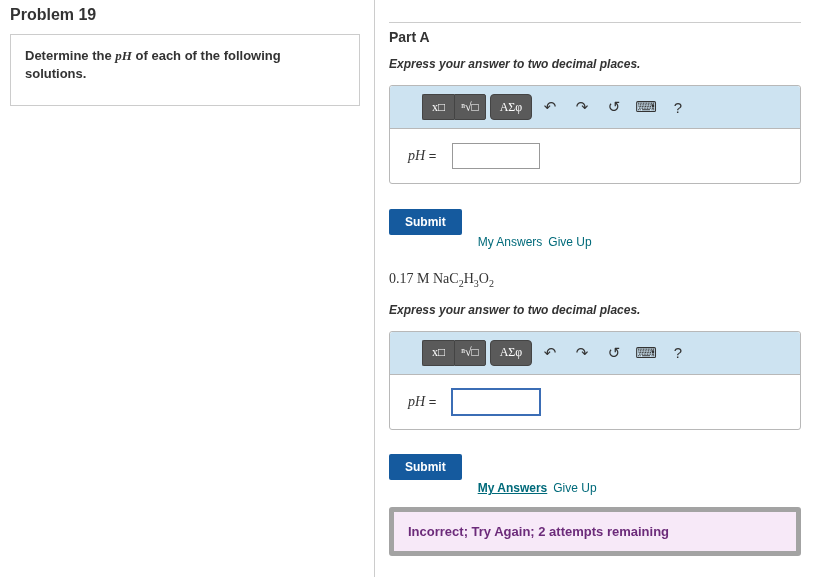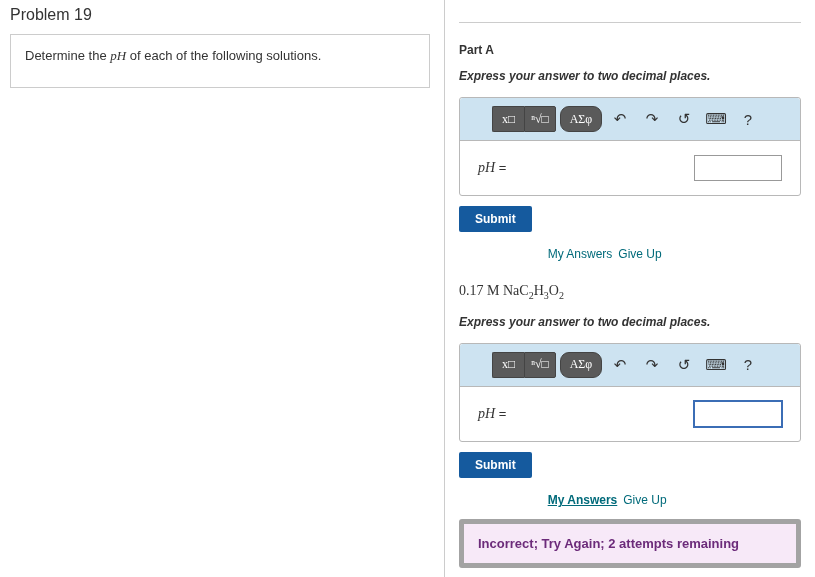--- a/index.html
+++ b/index.html
@@ -1,38 +1,38 @@
 <!DOCTYPE html>
 <html><head>
 <meta charset="utf-8">
 <style>
 * { box-sizing: border-box; margin: 0; padding: 0; }
 body { font-family: Arial, Helvetica, sans-serif; font-size: 13px; color: #333; background: #fff; }
 .container { display: flex; width: 815px; height: 577px; }
-.left-panel { width: 445px; border-right: 1px solid #ccc; padding: 0; }
+.left-panel { width: 375px; border-right: 1px solid #ccc; padding: 0; font-weight: bold; }
 .problem-title { font-size: 16px; padding: 6px 10px 10px 10px; }
 .problem-box { border: 1px solid #ccc; margin: 0 14px 0 10px; padding: 12px 16px 22px 14px; font-size: 13px; line-height: 1.4; }
 .right-panel { flex: 1; padding: 0 14px; }
 .part { margin-top: 22px; }
-.part-title { font-weight: bold; font-size: 12px; border-top: 1px solid #ccc; padding-top: 20px; margin-bottom: 12px; }
+.part-title { font-weight: bold; font-size: 14px; border-top: 1px solid #ccc; padding-top: 6px; margin-bottom: 12px; }
 .part-formula { font-size: 14px; margin-bottom: 14px; font-family: Georgia, serif; }
 .part-instruction { font-weight: bold; font-size: 12px; margin-bottom: 14px; font-style: italic; }
 .answer-box { border: 1px solid #b8b8b8; border-radius: 3px; padding: 0; background: #fff; }
 .toolbar { background: #cde3f1; border-bottom: 1px solid #b8b8b8; padding: 8px 10px; border-radius: 3px 3px 0 0; }
 .toolbar-inner { display: flex; align-items: center; gap: 4px; padding-left: 22px; }
-.tb-btn-dark { background: #5a5a5a; color: #fff; border: 1px solid #444; border-radius: 9px; width: 32px; height: 26px; display: flex; align-items: center; justify-content: center; font-size: 12px; cursor: pointer; font-family: Georgia, serif; }
+.tb-btn-dark { background: #5a5a5a; color: #fff; border: 1px solid #444; border-radius: 4px; width: 32px; height: 26px; display: flex; align-items: center; justify-content: center; font-size: 12px; cursor: pointer; font-family: Georgia, serif; }
 .tb-grp { display: flex; }
 .tb-grp .tb-btn-dark:first-child { border-radius: 2px 0 0 2px; border-right: none; }
 .tb-grp .tb-btn-dark:last-child { border-radius: 0 2px 2px 0; }
 .tb-btn-light { width: 28px; height: 26px; display: flex; align-items: center; justify-content: center; color: #333; cursor: pointer; font-size: 15px; }
-.input-row { padding: 14px 18px; display: flex; align-items: center; gap: 16px; justify-content: space-between; }
+.input-row { padding: 14px 18px; display: flex; align-items: center; gap: 16px; }
 .input-label { font-style: italic; font-family: Georgia, serif; font-size: 14px; }
 .answer-input { width: 88px; height: 26px; border: 1px solid #999; padding: 2px 4px; font-size: 13px; }
 .answer-input.focused { border: 1px solid #3b6db5; outline: 1px solid #3b6db5; }
-.submit-row { display: flex; align-items: flex-start; gap: 16px; margin-top: 10px; }
+.submit-row { display: flex; align-items: center; gap: 16px; margin-top: 10px; }
 .submit-btn { background: #155a9e; color: #fff; border: none; padding: 6px 16px; font-weight: bold; font-size: 12px; cursor: pointer; border-radius: 2px; }
 .link { color: #006a7a; font-size: 12px; cursor: pointer; margin-top: 41px; }
 .link.u { }
 .link.bold { font-weight: bold; text-decoration: underline; }
 .feedback { border: 5px solid #a3a3a3; background: #f7e9f8; color: #6c2b7a; font-weight: bold; padding: 12px 14px; margin-top: 12px; border-radius: 3px; font-size: 13px; }
 sub { font-size: 10px; }
 .chem { font-family: Georgia, serif; }
 </style>
 </head>
 <body>

